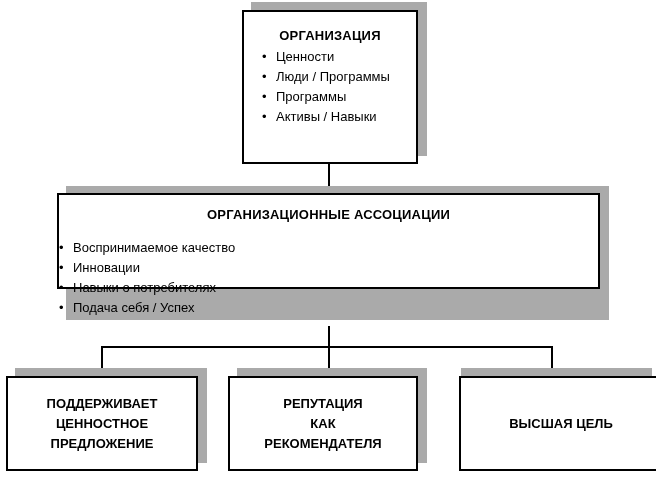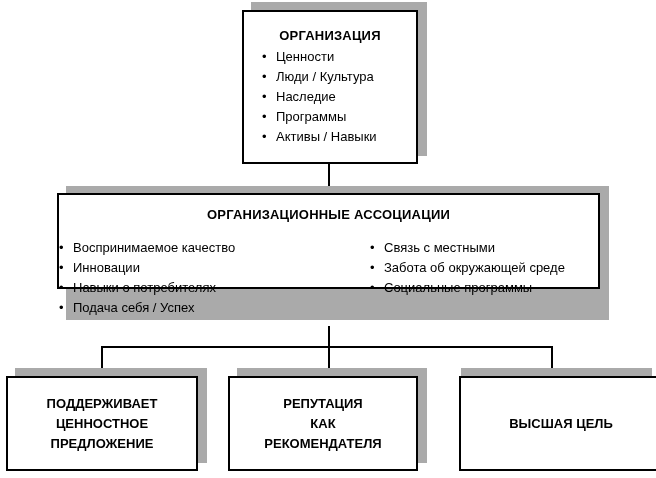--- a/index.html
+++ b/index.html
@@ -65,40 +65,34 @@
   <div class="shadow" style="left:251px; top:2px; width:176px; height:154px;"></div>
   <div class="shadow" style="left:66px; top:186px; width:543px; height:134px;"></div>
   <div class="shadow" style="left:15px; top:368px; width:192px; height:95px;"></div>
   <div class="shadow" style="left:237px; top:368px; width:190px; height:95px;"></div>
   <div class="shadow" style="left:461px; top:368px; width:191px; height:95px;"></div>
 
   <div class="node node-organization" style="left:242px; top:10px; width:176px; height:154px;">
     <div class="node-title">ОРГАНИЗАЦИЯ</div>
     <ul class="bullets">
         <li>Ценности</li>
-        <li>Люди / Культура</li>
-        <li>Наследие</li>
+        <li>Люди / Программы</li>
         <li>Программы</li>
         <li>Активы / Навыки</li>
       </ul>
   </div>
 
   <div class="node node-associations" style="left:57px; top:193px; width:543px; height:96px;">
     <div class="node-title">ОРГАНИЗАЦИОННЫЕ АССОЦИАЦИИ</div>
     <div class="assoc-cols">
       <ul class="bullets assoc-col-left">
           <li>Воспринимаемое качество</li>
           <li>Инновации</li>
           <li>Навыки о потребителях</li>
           <li>Подача себя / Успех</li>
-        </ul>
-      <ul class="bullets assoc-col-right">
-          <li>Связь с местными</li>
-          <li>Забота об окружающей среде</li>
-          <li>Социальные программы</li>
         </ul>
     </div>
   </div>
 
   <div class="node node-outcome" style="left:228px; top:376px; width:190px; height:95px;">
     <div class="outcome-lines">
         <div>РЕПУТАЦИЯ</div>
         <div>КАК</div>
         <div>РЕКОМЕНДАТЕЛЯ</div>
       </div>

